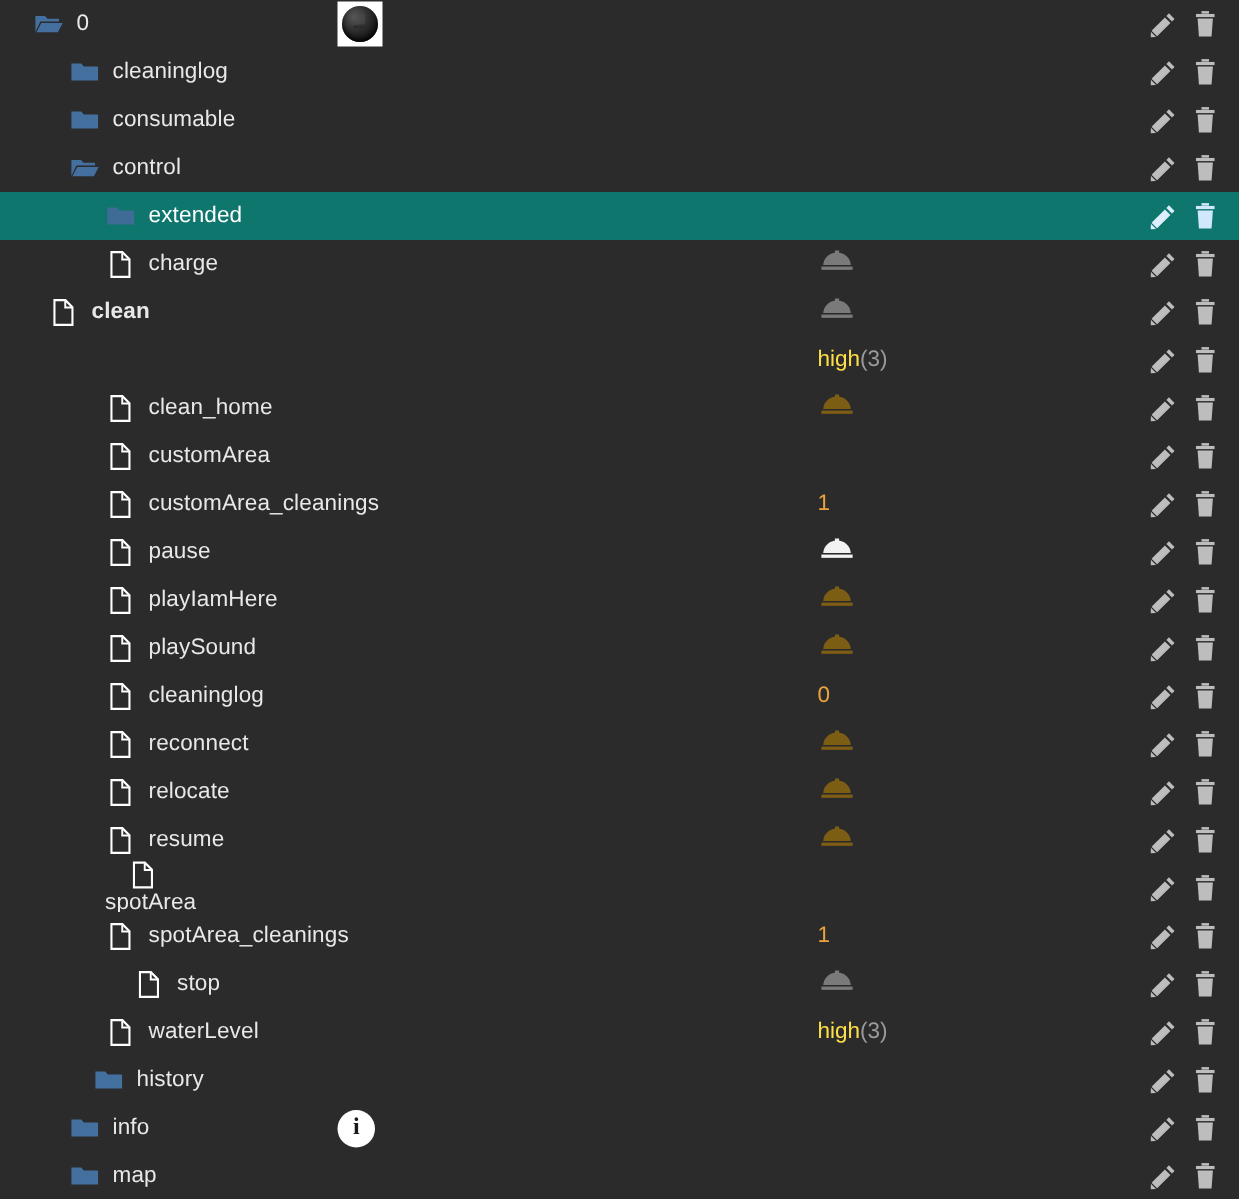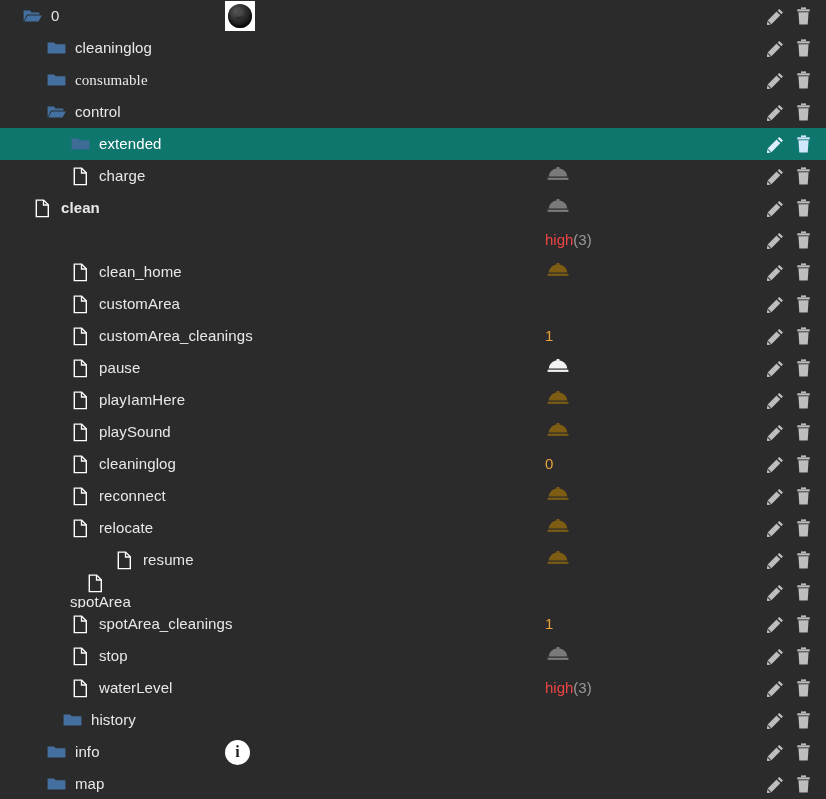--- a/index.html
+++ b/index.html
@@ -48,21 +48,21 @@
 
   
   .value-cell{
     position:absolute;
     left:545px;
     top:0;height:32px;
     display:flex;align-items:center;
     width:160px;
   }
   .val-text{font-size:15px;line-height:18px;white-space:nowrap;}
-  .val-text .v-main{color:#ef4444;}
+  .val-text .v-main{color:#fde047;}
   .val-text .v-paren{color:#9a9a9a;}
   .val-num{color:#e8a33d;font-size:15px;line-height:18px;}
 
   
   .media-cell{
     position:absolute;
     left:225px;top:0;height:32px;
     display:flex;align-items:center;
   }
 
@@ -167,21 +167,21 @@
         <span class="act">
           <svg width="15" height="18" viewBox="0 0 15 18">
             <rect x="5.0" y="0.4" width="5.0" height="1.7" fill="#bdbdbd"></rect>
             <rect x="1.3" y="2.3" width="12.4" height="2.1" fill="#bdbdbd"></rect>
             <path fill="#bdbdbd" d="M2.4 5.3 H12.6 L11.7 17.4 H3.3 Z"></path>
           </svg>
         </span>
       </div>
     </div>
     <div class="row">
-      <div class="name-cell" style="padding-left: 46px; font-family: Liberation Serif, serif;">
+      <div class="name-cell" style="padding-left: 46px;">
         <span class="icon">
           <svg width="19" height="16" viewBox="0 0 19 16">
             <path fill="#44709f" d="M0.6 2.4 H7.2 L8.8 4.3 H18.4 V13.6 H0.6 Z"></path>
           </svg>
         </span>
         <span class="label">consumable</span>
       </div>
       <div class="actions">
         <span class="act">
           <svg width="17" height="17" viewBox="0 0 17 17">
@@ -634,21 +634,21 @@
         <span class="act">
           <svg width="15" height="18" viewBox="0 0 15 18">
             <rect x="5.0" y="0.4" width="5.0" height="1.7" fill="#bdbdbd"></rect>
             <rect x="1.3" y="2.3" width="12.4" height="2.1" fill="#bdbdbd"></rect>
             <path fill="#bdbdbd" d="M2.4 5.3 H12.6 L11.7 17.4 H3.3 Z"></path>
           </svg>
         </span>
       </div>
     </div>
     <div class="row">
-      <div class="name-cell" style="padding-left: 70px; margin-left: 44px;">
+      <div class="name-cell" style="padding-left: 70px;">
         <span class="icon">
           <svg width="15" height="19" viewBox="0 0 15 19">
             <path fill="none" stroke="#ffffff" stroke-width="1.4" d="M1.3 1.1 H8.6 L13.3 5.8 V17.6 H1.3 Z"></path>
             <path fill="none" stroke="#ffffff" stroke-width="1.3" d="M8.5 1.3 V6.0 H13.2"></path>
           </svg>
         </span>
         <span class="label">resume</span>
       </div>
       <div class="value-cell">
         <span style="cursor: pointer;"><svg width="26" height="18" viewBox="0 0 26 18">
@@ -726,21 +726,21 @@
         <span class="act">
           <svg width="15" height="18" viewBox="0 0 15 18">
             <rect x="5.0" y="0.4" width="5.0" height="1.7" fill="#bdbdbd"></rect>
             <rect x="1.3" y="2.3" width="12.4" height="2.1" fill="#bdbdbd"></rect>
             <path fill="#bdbdbd" d="M2.4 5.3 H12.6 L11.7 17.4 H3.3 Z"></path>
           </svg>
         </span>
       </div>
     </div>
     <div class="row">
-      <div class="name-cell" style="padding-left: 70px;">
+      <div class="name-cell" style="padding-left: 70px; margin-left: 19px;">
         <span class="icon">
           <svg width="15" height="19" viewBox="0 0 15 19">
             <path fill="none" stroke="#ffffff" stroke-width="1.4" d="M1.3 1.1 H8.6 L13.3 5.8 V17.6 H1.3 Z"></path>
             <path fill="none" stroke="#ffffff" stroke-width="1.3" d="M8.5 1.3 V6.0 H13.2"></path>
           </svg>
         </span>
         <span class="label">stop</span>
       </div>
       <div class="value-cell">
         <span style="cursor: pointer;"><svg width="26" height="18" viewBox="0 0 26 18">

